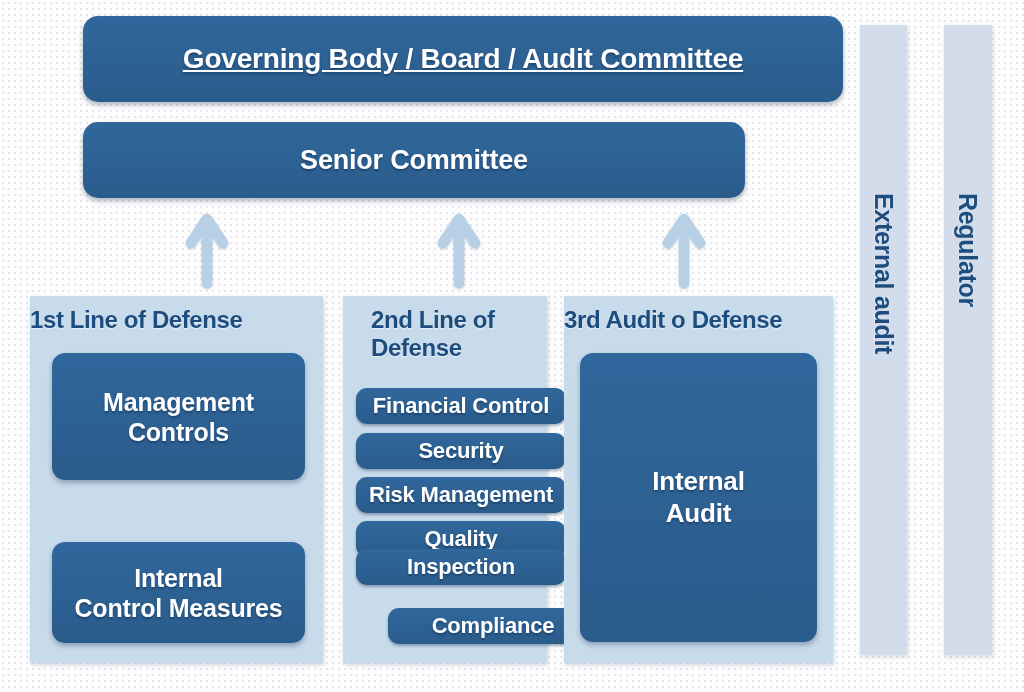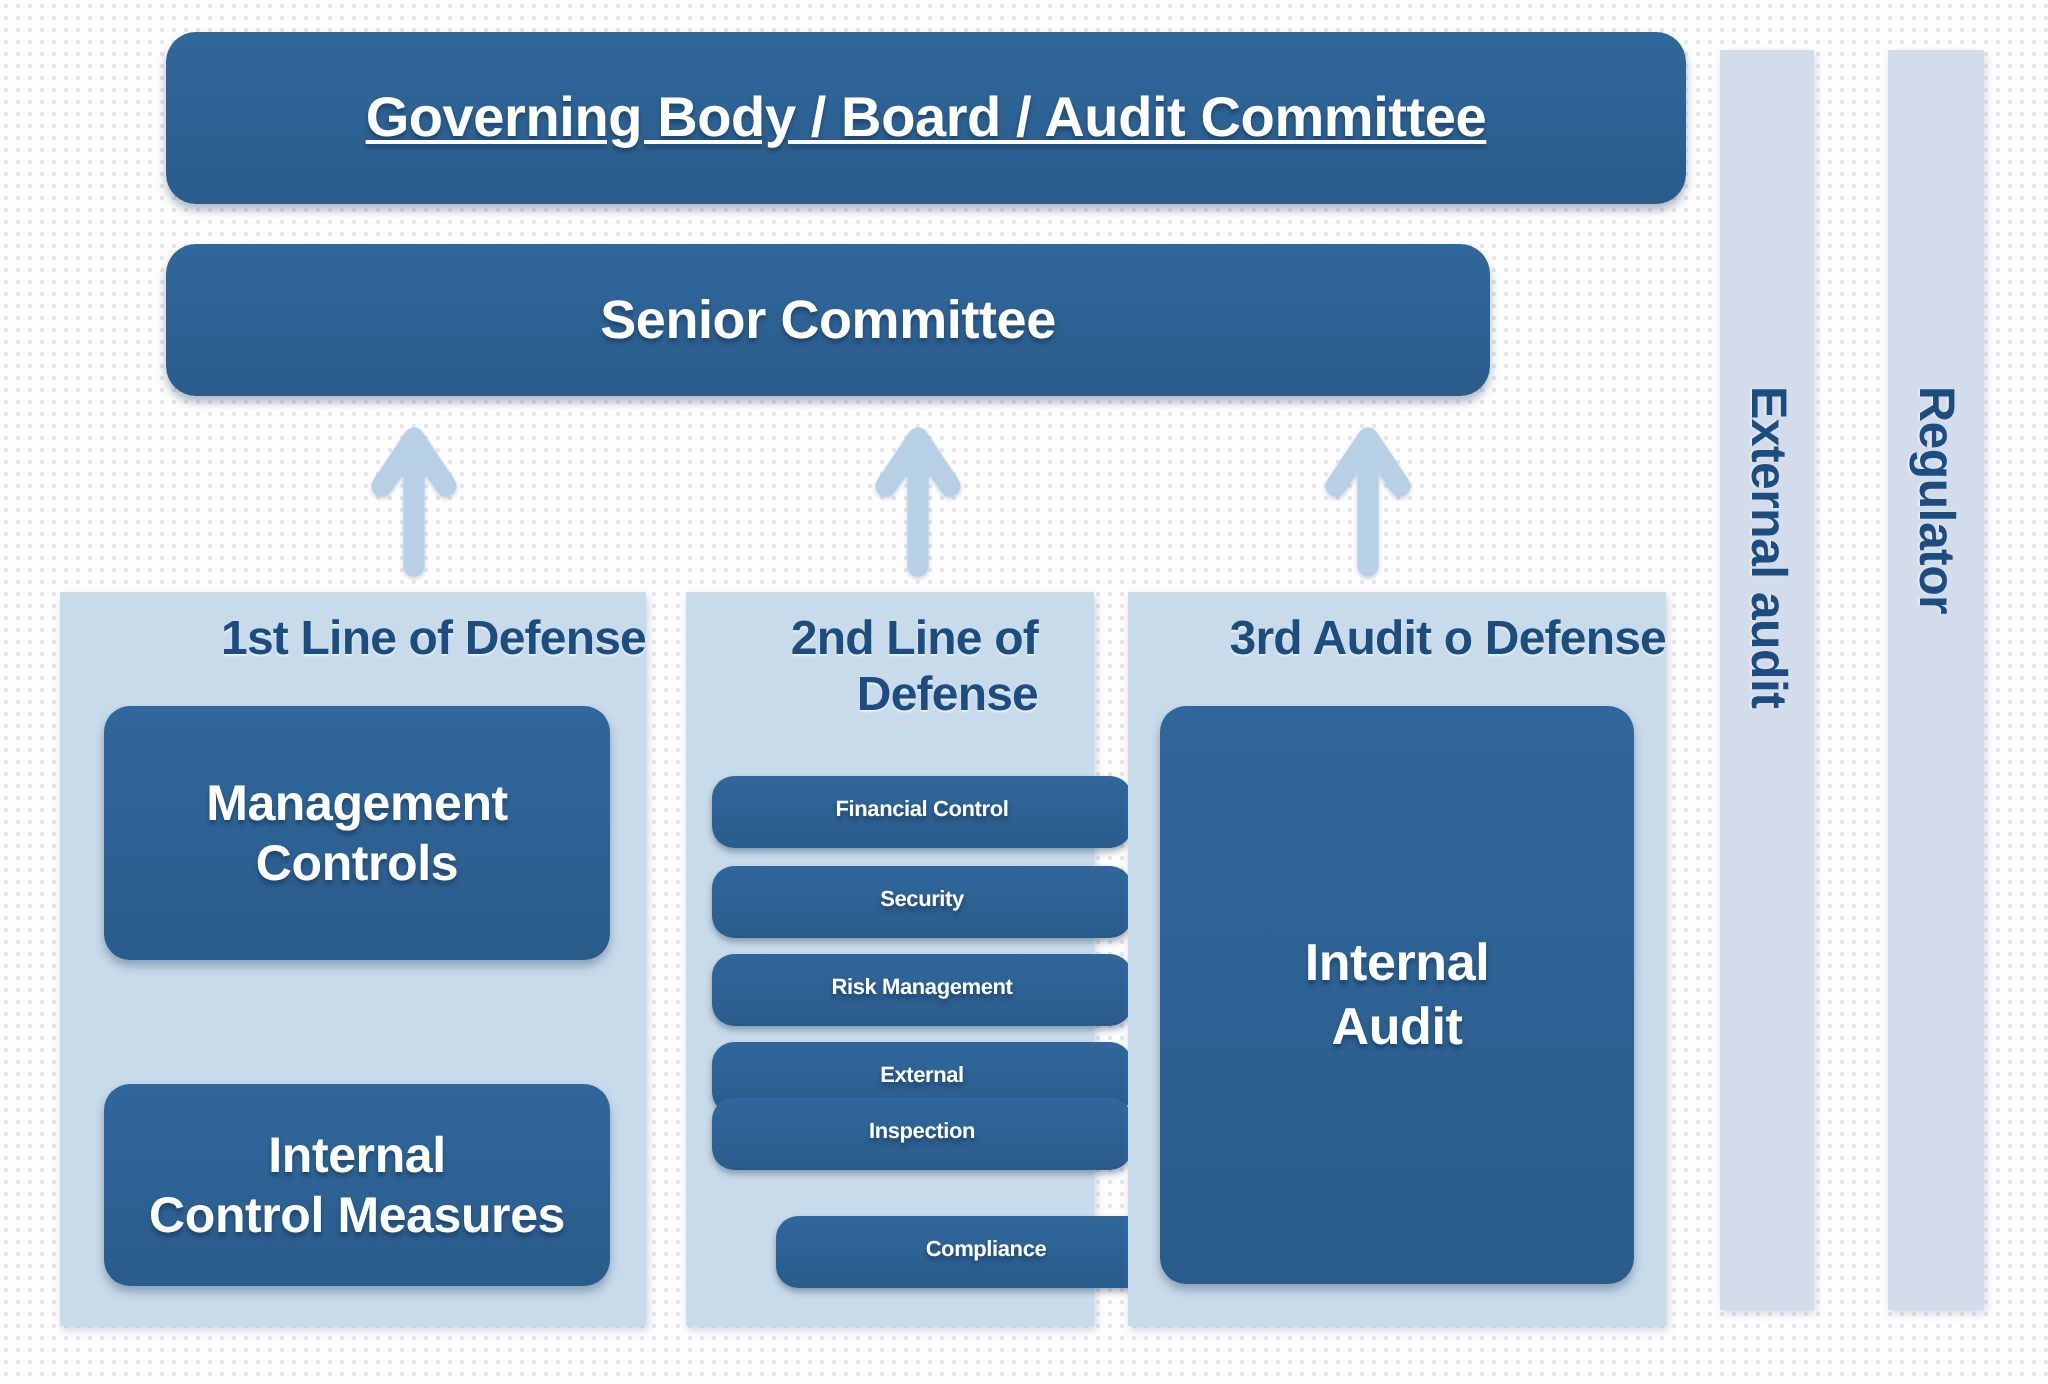--- a/index.html
+++ b/index.html
@@ -45,41 +45,41 @@
     height:367px;
     background:#c8dbeb;
     box-shadow:1px 2px 4px rgba(120,140,165,0.35);
   }
   .panel-1{left:30px;  width:293px;}
   .panel-2{left:343px; width:204px;}
   .panel-3{left:564px; width:269px;}
   .panel-header{
     position:absolute;
     top:10px; left:0; right:0;
-    text-align:right;
+    text-align:left;
     color:#1d4c7e;
     font-weight:bold;
     font-size:24px;
     line-height:1.18;
     letter-spacing:-0.4px;
     text-shadow:0 1px 1px rgba(255,255,255,0.6);
   }
   .ph-nowrap{white-space:nowrap;}
   .ph-wrap{white-space:pre-line; padding:0 28px;}
   .inner-box{
     border-radius:13px;
     font-size:25px;
   }
   .mgmt-controls{left:22px; top:57px; width:253px; height:127px;}
   .internal-measures{left:22px; top:246px; width:253px; height:101px;}
   .internal-audit{left:16px; top:57px; width:237px; height:289px; font-size:26px;}
   .pill{
     left:13px; width:210px; height:36px;
     border-radius:11px;
-    font-size:11px;
+    font-size:22px;
     white-space:nowrap;
     letter-spacing:-0.2px;
     box-shadow:0 2px 3px rgba(30,60,90,0.40);
   }
   .pill-1{top:92px;}
   .pill-2{top:137px;}
   .pill-3{top:181px;}
   .pill-4{top:225px;}
   .pill-5{top:253px;}
   .pill-6{top:312px;margin-left:32px;}
@@ -142,21 +142,21 @@
     <div class="box-dark inner-box internal-measures">Internal
 Control Measures</div>
   </div>
 
   <div class="panel panel-2">
     <div class="panel-header ph-wrap">2nd Line of
 Defense</div>
     <div class="box-dark inner-box pill pill-1">Financial Control</div>
     <div class="box-dark inner-box pill pill-2">Security</div>
     <div class="box-dark inner-box pill pill-3">Risk Management</div>
-    <div class="box-dark inner-box pill pill-4">External</div>
+    <div class="box-dark inner-box pill pill-4">Quality</div>
     <div class="box-dark inner-box pill pill-5">Inspection</div>
     <div class="box-dark inner-box pill pill-6">Compliance</div>
   </div>
 
   <div class="panel panel-3">
     <div class="panel-header ph-nowrap">3rd Audit o Defense</div>
     <div class="box-dark inner-box internal-audit">Internal
 Audit</div>
   </div>
 

